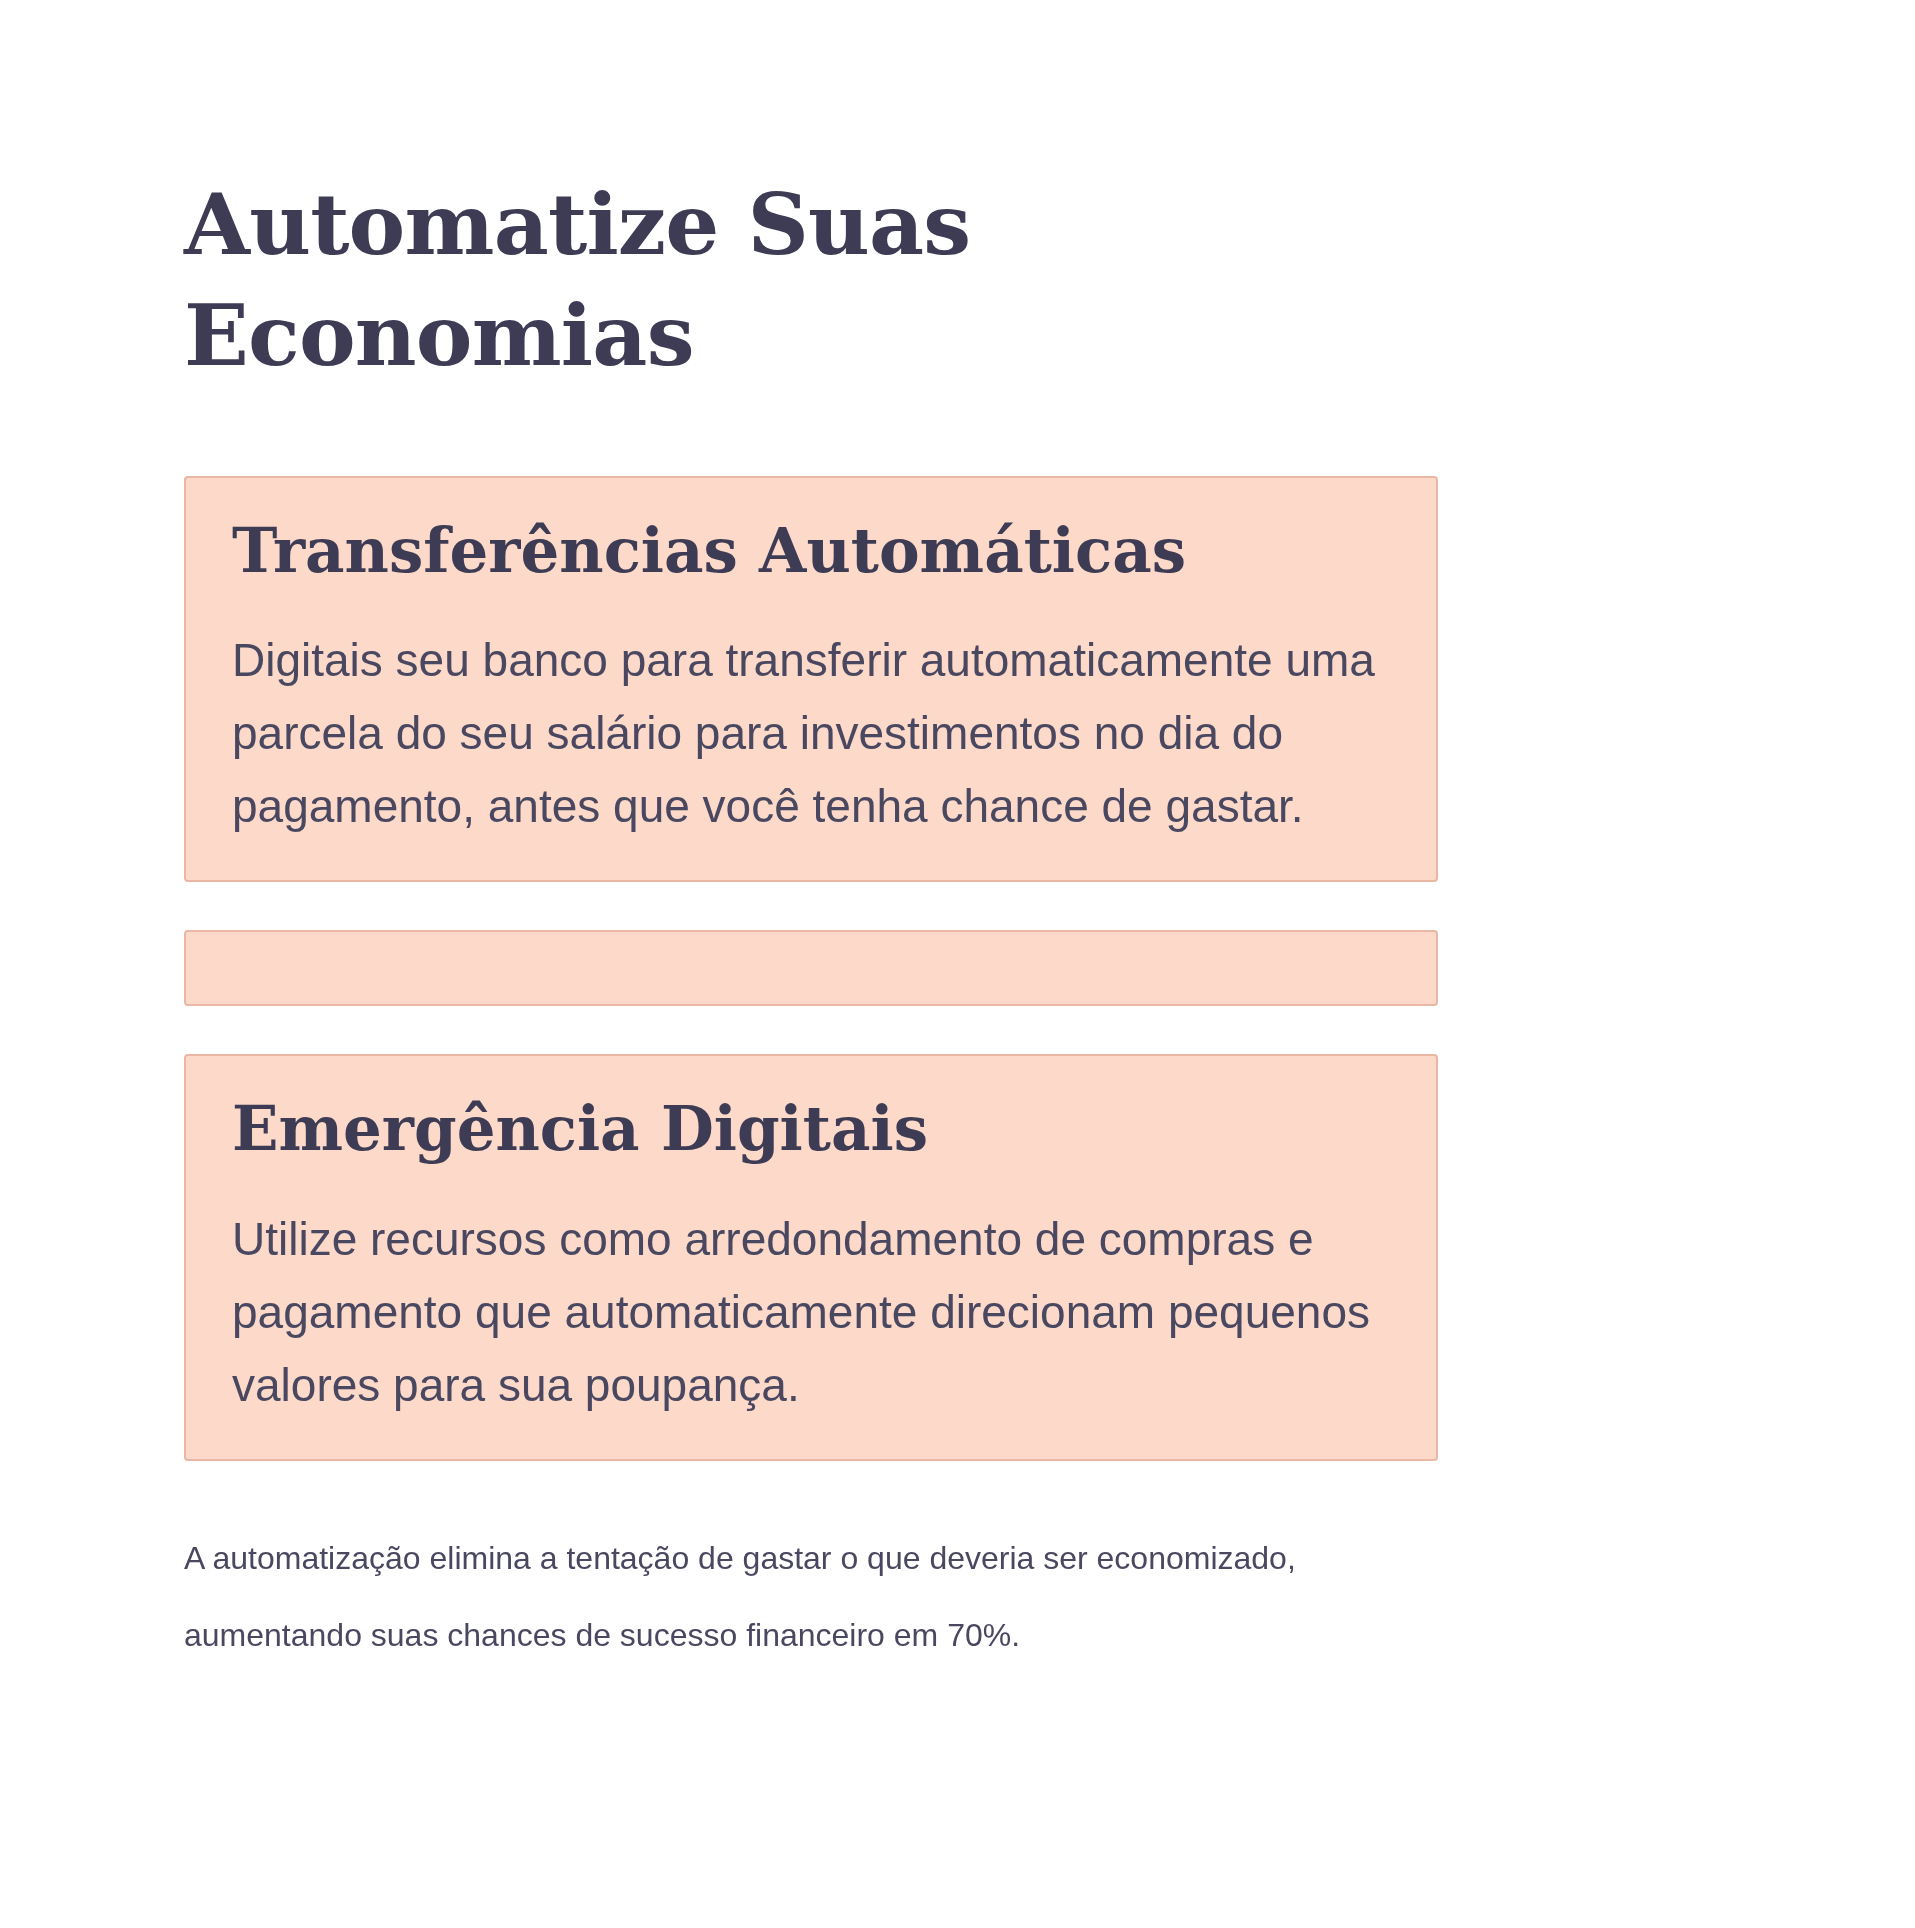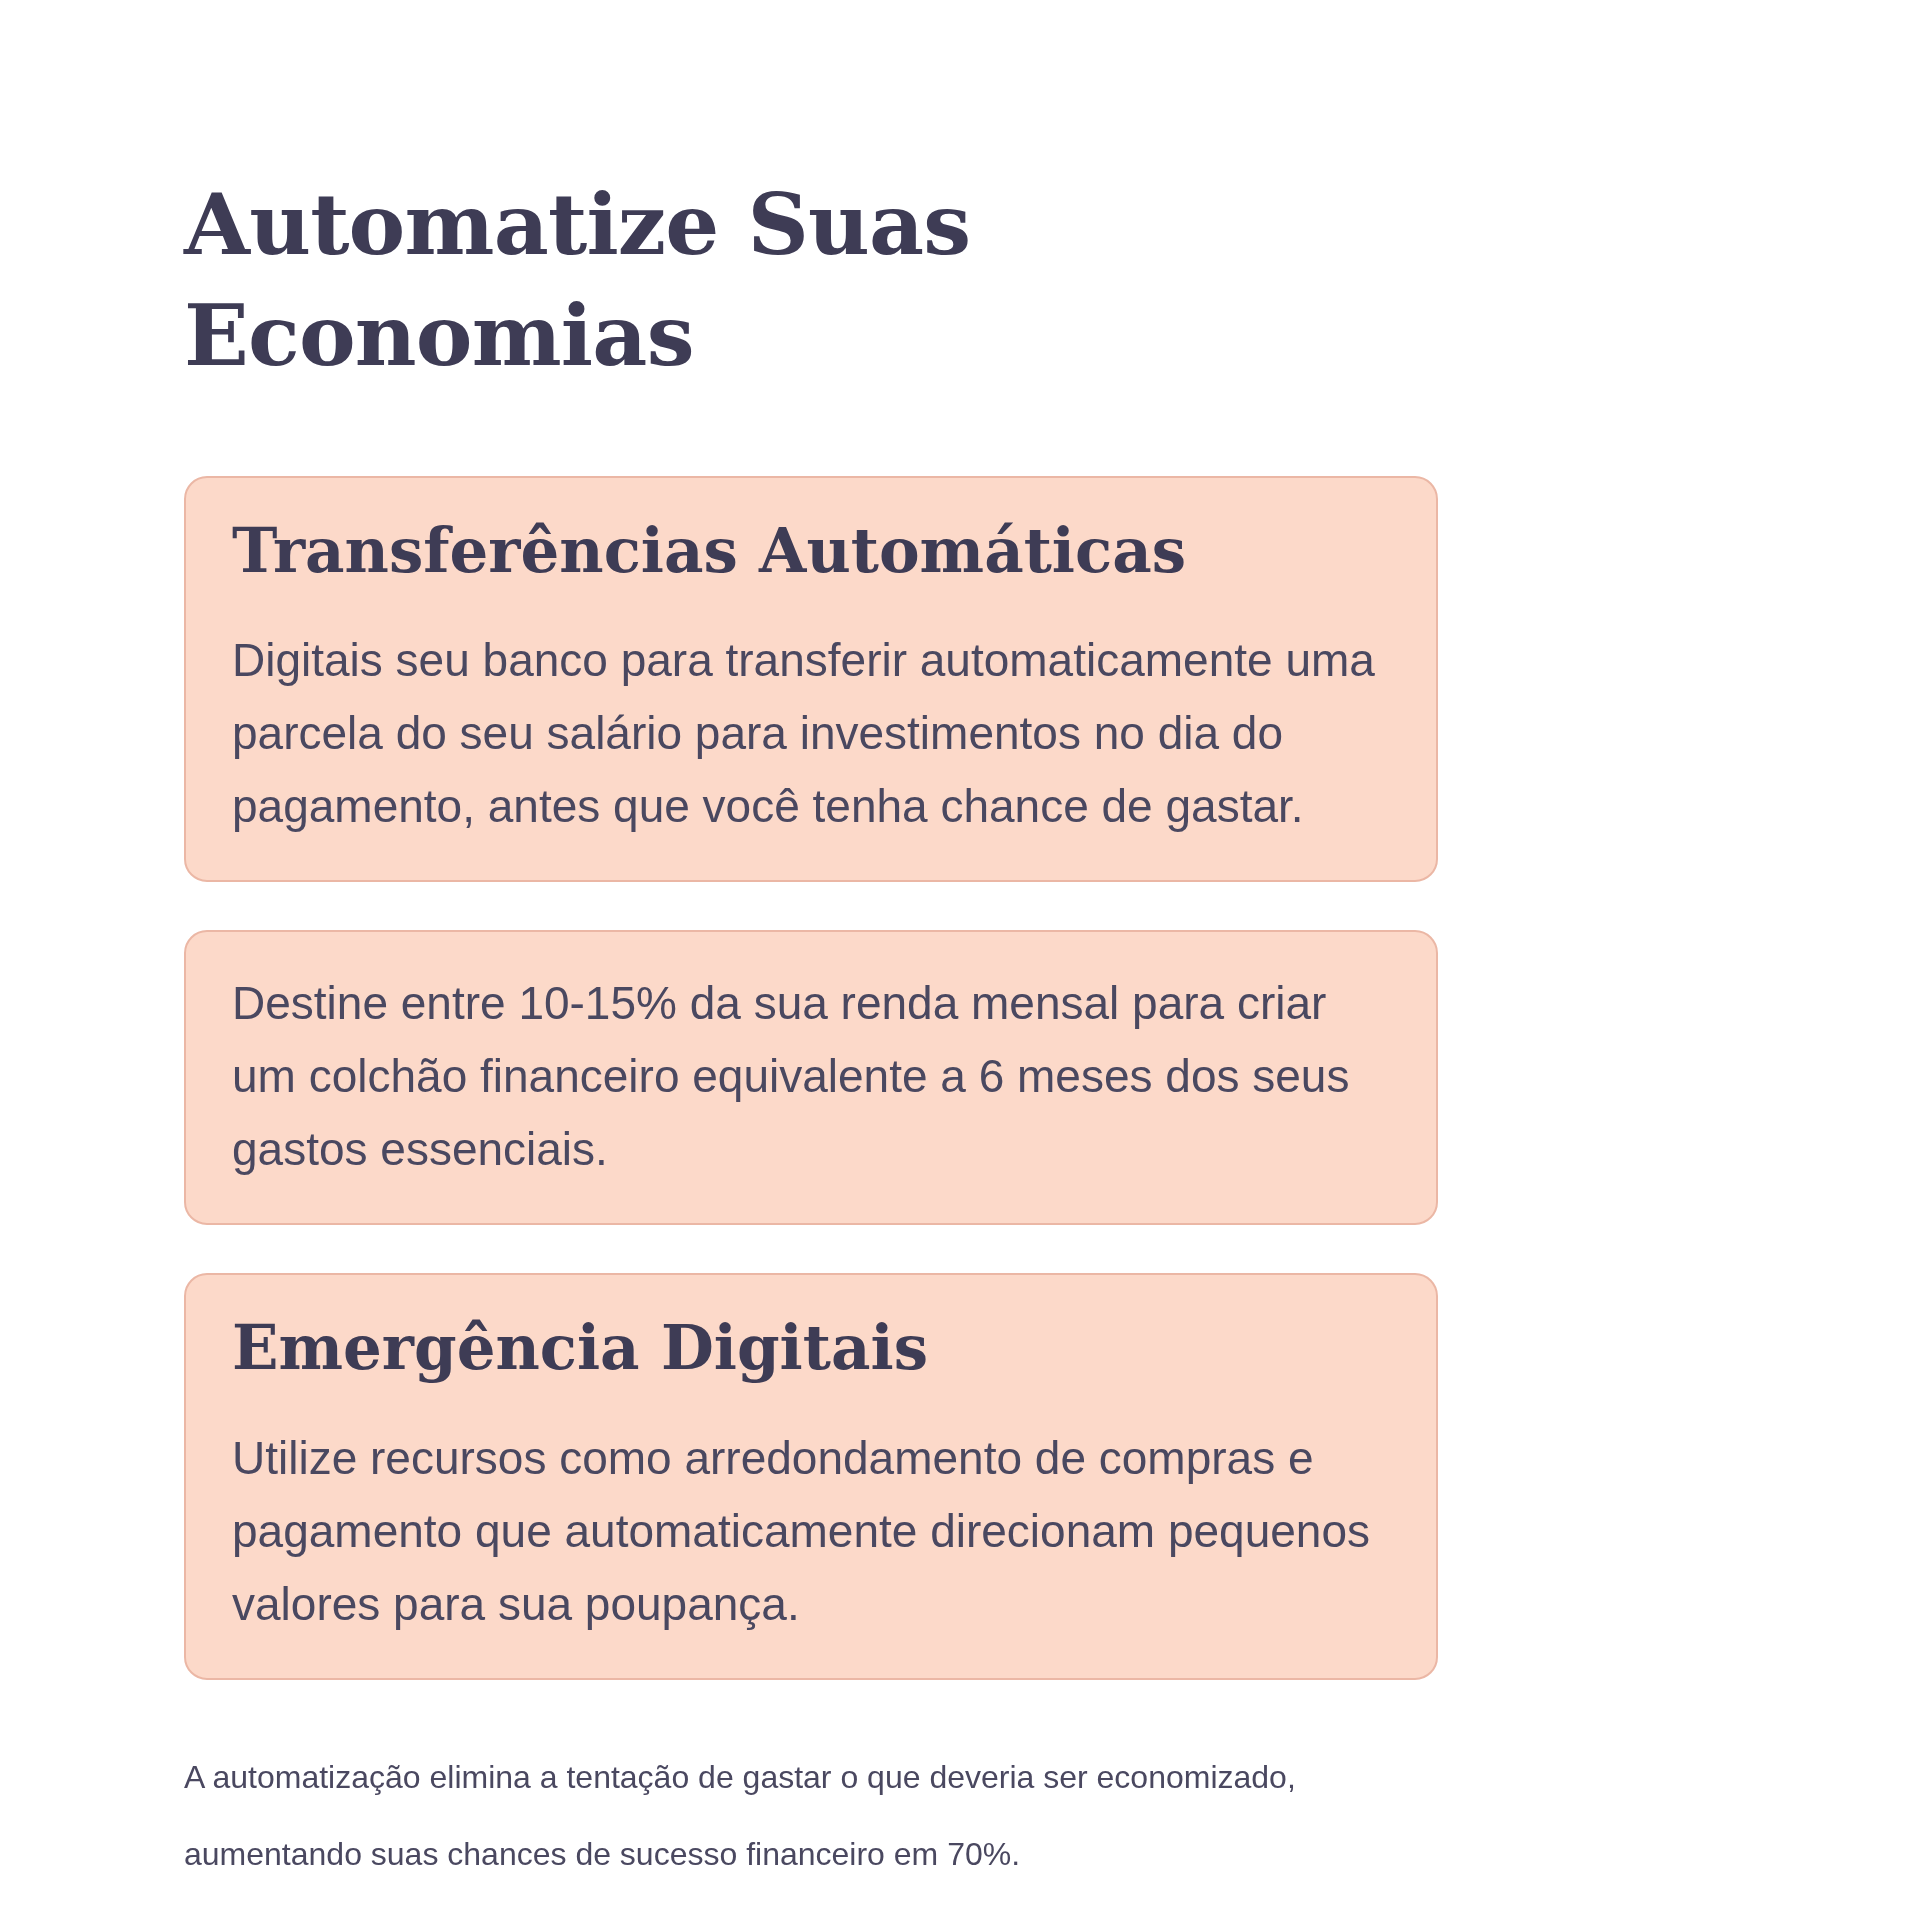--- a/index.html
+++ b/index.html
@@ -27,21 +27,21 @@
     font-size: 85px;
     line-height: 1.3;
     letter-spacing: -0.8px;
     color: #3e3c55;
     margin: 0 0 86px 0;
   }
   .card {
     box-sizing: border-box;
     background: #fcd9c9;
     border: 2.4px solid #ebb7a5;
-    border-radius: 23px;
+    border-radius: 4px;
     padding: 35px 46px 37px 46px;
     margin-bottom: 48px;
   }
   .card-heading {
     font-family: "DejaVu Serif", "Liberation Serif", serif;
     font-weight: 700;
     font-size: 61px;
     line-height: 1.25;
     color: #3e3c55;
     margin: 0 0 35px 0;
@@ -66,21 +66,20 @@
 <div class="page">
 
   <h1 class="page-title">Automatize Suas Economias</h1>
 
   <div class="card">
     <h2 class="card-heading">Transferências Automáticas</h2>
     <p class="card-body">Digitais seu banco para transferir automaticamente uma parcela do seu salário para investimentos no dia do pagamento, antes que você tenha chance de gastar.</p>
   </div>
 
   <div class="card">
-    <p class="card-body">Destine entre 10-15% da sua renda mensal para criar um colchão financeiro equivalente a 6 meses dos seus gastos essenciais.</p>
   </div>
 
   <div class="card">
     <h2 class="card-heading">Emergência Digitais</h2>
     <p class="card-body">Utilize recursos como arredondamento de compras e pagamento que automaticamente direcionam pequenos valores para sua poupança.</p>
   </div>
 
   <p class="footer-note">A automatização elimina a tentação de gastar o que deveria ser economizado, aumentando suas chances de sucesso financeiro em 70%.</p>
 
 </div>

